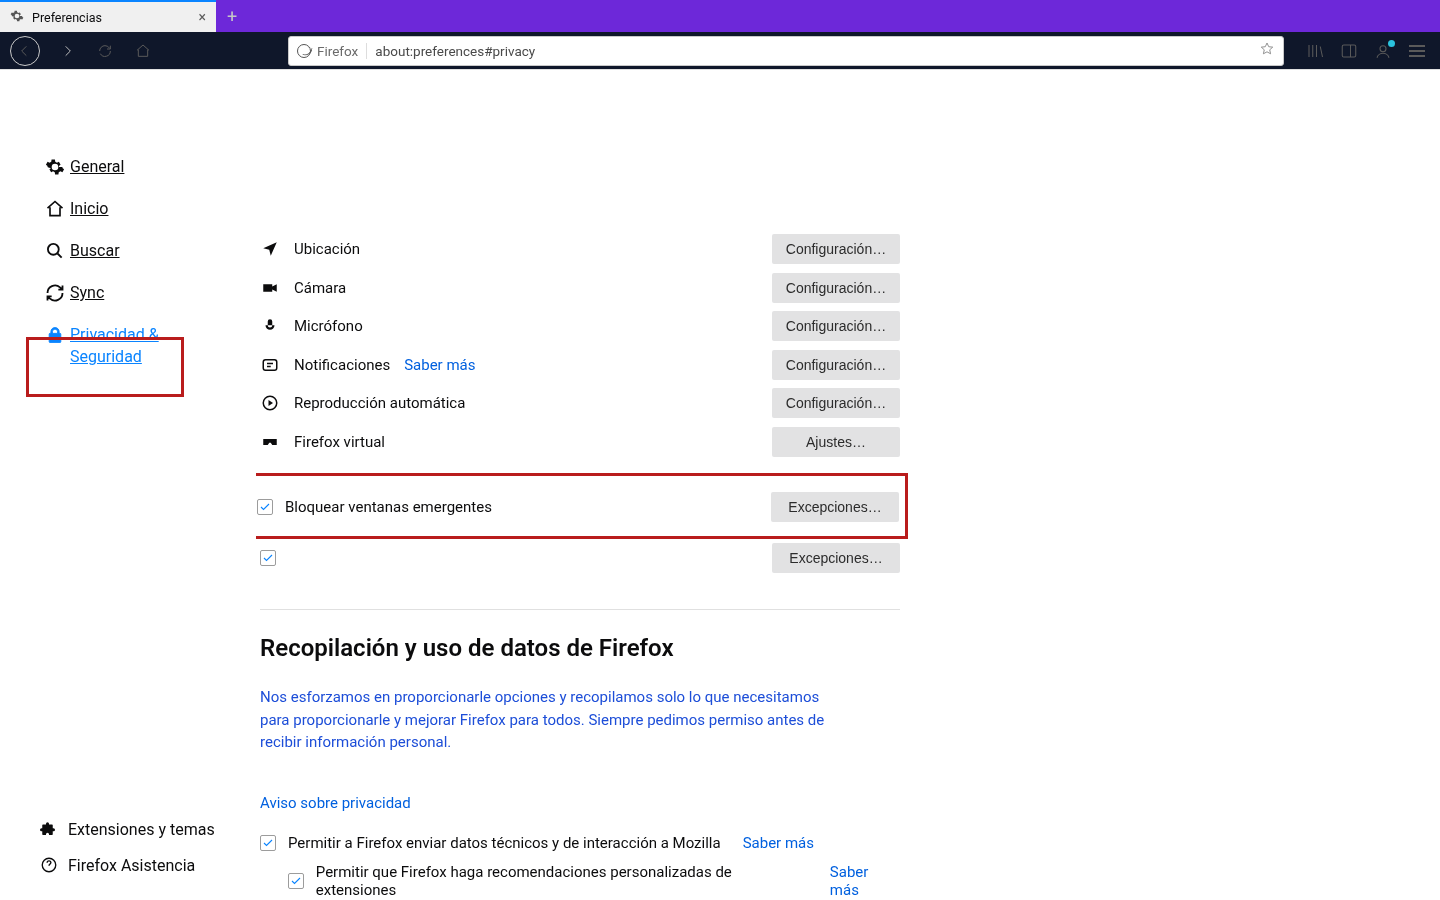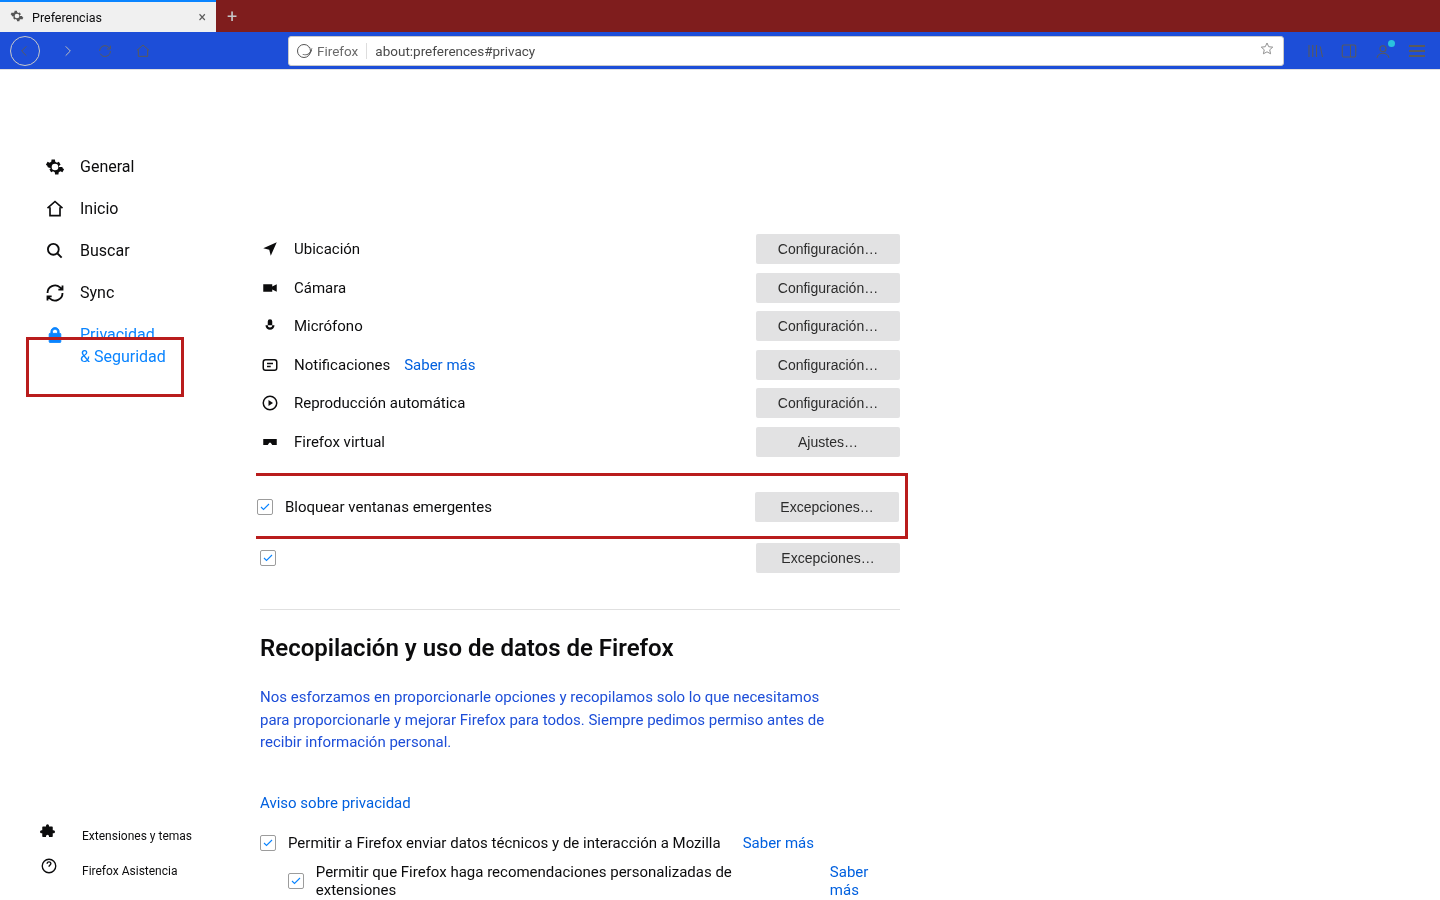--- a/index.html
+++ b/index.html
@@ -8,21 +8,21 @@
     font-size: 14px;
     color: #0c0c0d;
     background: #fff;
     width: 1440px;
     height: 900px;
     overflow: hidden;
   }
   
   .tab-strip {
     height: 32px;
-    background: #7f1d1d;
+    background: #6d28d9;
     display: flex;
     align-items: center;
   }
   .tab {
     height: 32px;
     width: 216px;
     background: #f0f0f0;
     display: flex;
     align-items: center;
     padding: 0 10px;
@@ -33,21 +33,21 @@
   .tab .tab-label { flex: 1; font-size: 12.5px; color: #0c0c0d; }
   .tab .tab-close { font-size: 14px; color: #5c5c5c; cursor: pointer; }
   .newtab-btn {
     width: 32px; height: 32px;
     display: flex; align-items: center; justify-content: center;
     color: #c5c5c7; font-size: 18px; cursor: pointer;
   }
   
   .nav-toolbar {
     height: 38px;
-    background: #1d4ed8;
+    background: #0f172a;
     border-bottom: 1px solid #e0e0e0;
     display: flex;
     align-items: center;
     padding: 0 10px;
     gap: 16px;
   }
   .nav-btn {
     width: 22px; height: 22px;
     display: flex; align-items: center; justify-content: center;
     color: #5a5a5a; cursor: pointer;
@@ -104,44 +104,45 @@
     height: calc(900px - 70px);
   }
   .sidebar {
     width: 256px;
     padding: 76px 0 0 40px;
     position: relative;
   }
   .side-item {
     display: flex;
     align-items: flex-start;
-    gap: 14px;
+    gap: 4px;
     padding: 10px 12px 10px 4px;
     font-size: 16px;
     cursor: pointer;
     border-radius: 3px;
     line-height: 1.35;
+    text-decoration: underline;
   }
   .side-item .si-icon { width: 22px; height: 22px; display:flex; align-items:center; justify-content:center; flex-shrink:0; }
   .side-item .si-icon svg { width: 20px; height: 20px; }
   .side-item.active { color: #0a84ff; }
   .side-item.active .si-icon svg { fill:#0a84ff; stroke:#0a84ff; }
   .highlight-sidebar {
     border: 3px solid #b91c1c;
     position: absolute;
   }
   .sidebar-footer {
     position: absolute;
     left: 40px;
     bottom: 22px;
     display: flex;
     flex-direction: column;
     gap: 14px;
   }
-  .footer-item { display:flex; align-items:flex-end; gap:24px; font-size:12px; cursor:pointer; }
+  .footer-item { display:flex; align-items:flex-start; gap:10px; font-size:16px; cursor:pointer; }
   .footer-item svg { width:18px; height:18px; }
 
   .main {
     flex: 1;
     padding: 20px 0 0 0;
     position: relative;
     overflow: hidden;
   }
   .search-pref {
     position: absolute;
@@ -175,21 +176,21 @@
     align-items: center;
     height: 38.5px;
     gap: 14px;
   }
   .perm-row .pi { width: 20px; height:20px; display:flex; align-items:center; justify-content:center; }
   .perm-row .pi svg { width:18px; height:18px; }
   .perm-label { font-size: 15px; }
   .link { color: #0060df; cursor: pointer; font-size:15px; }
   .cfg-btn {
     margin-left: auto;
-    width: 144px;
+    width: 128px;
     height: 30px;
     background: #e2e2e3;
     border: none;
     font-size: 14px;
     cursor: pointer;
     border-radius: 2px;
     color: #2c2c2c;
   }
   .check-row {
     display: flex;

